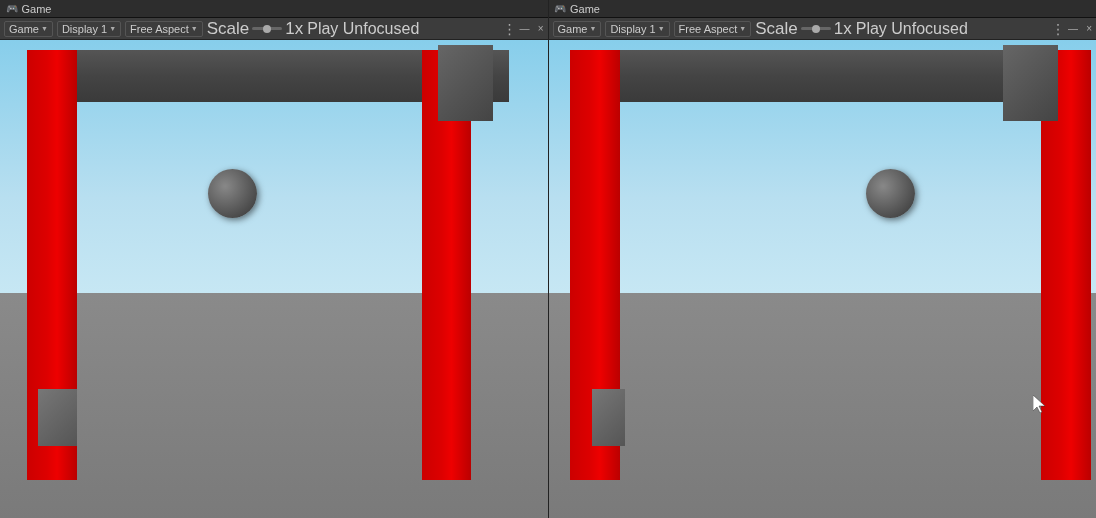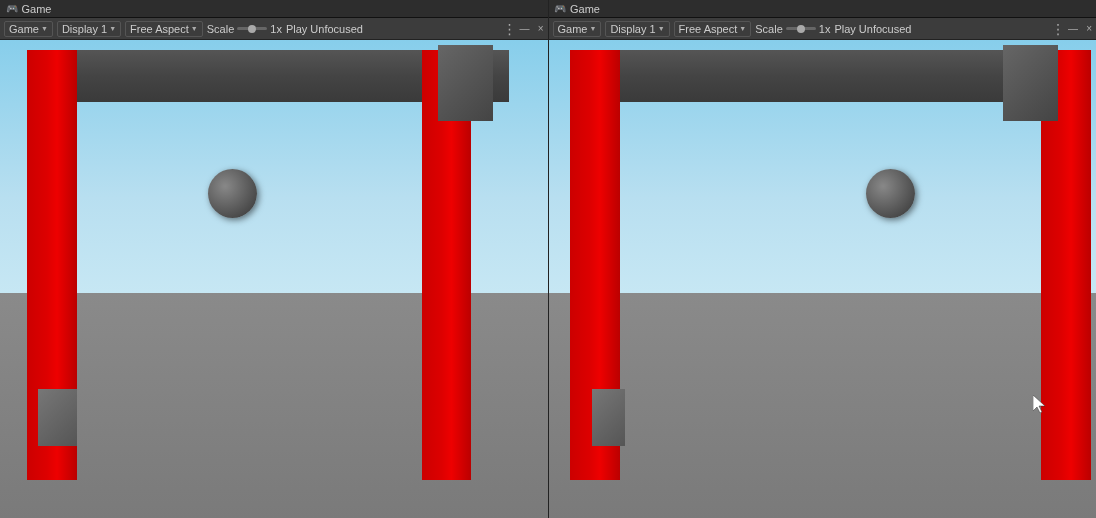--- a/index.html
+++ b/index.html
@@ -103,21 +103,21 @@
 
     .dropdown-arrow {
       font-size: 7px;
       color: #aaa;
     }
 
     .scale-control {
       display: flex;
       align-items: center;
       gap: 3px;
-      font-size: 11px;
+      font-size: 17px;
       color: #ccc;
     }
 
     .scale-slider {
       width: 30px;
       height: 3px;
       background: #666;
       border-radius: 2px;
       position: relative;
     }
@@ -130,21 +130,21 @@
       position: absolute;
       top: -2.5px;
       left: 50%;
       transform: translateX(-50%);
     }
 
     .play-btn {
       background: none;
       border: none;
       color: #ccc;
-      font-size: 11px;
+      font-size: 16px;
       cursor: pointer;
       font-family: 'Segoe UI', Arial, sans-serif;
     }
 
     .game-viewport {
       flex: 1;
       position: relative;
       overflow: hidden;
     }
 

